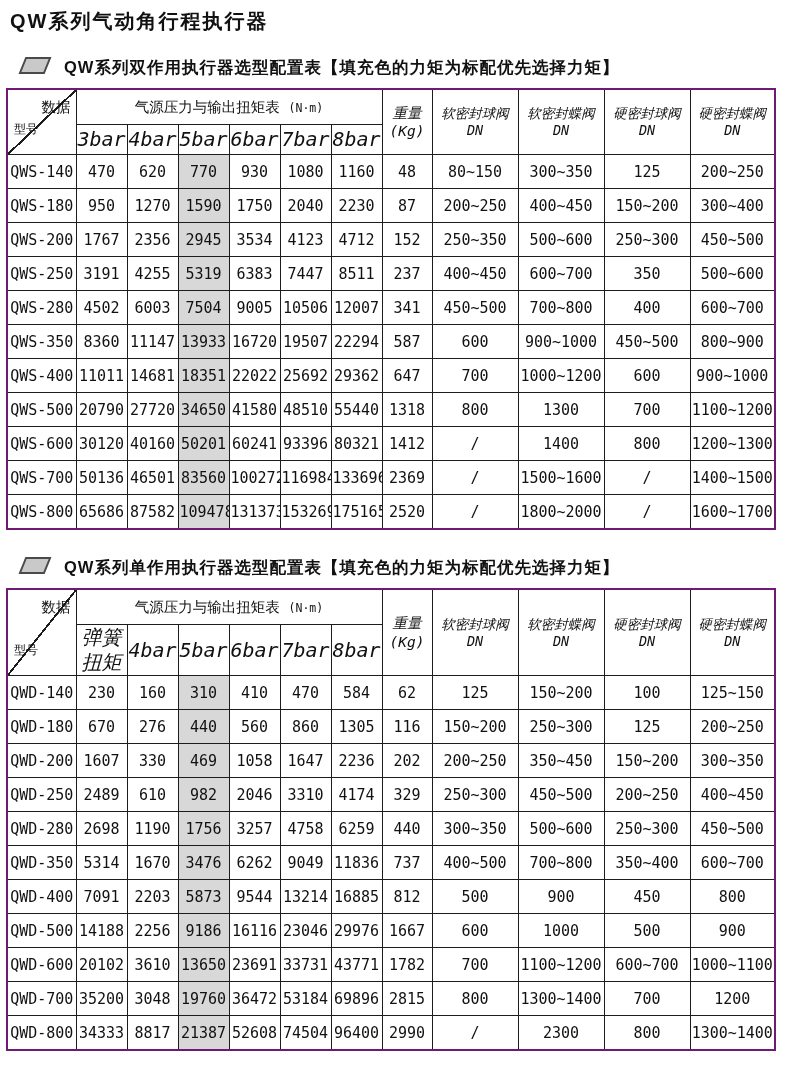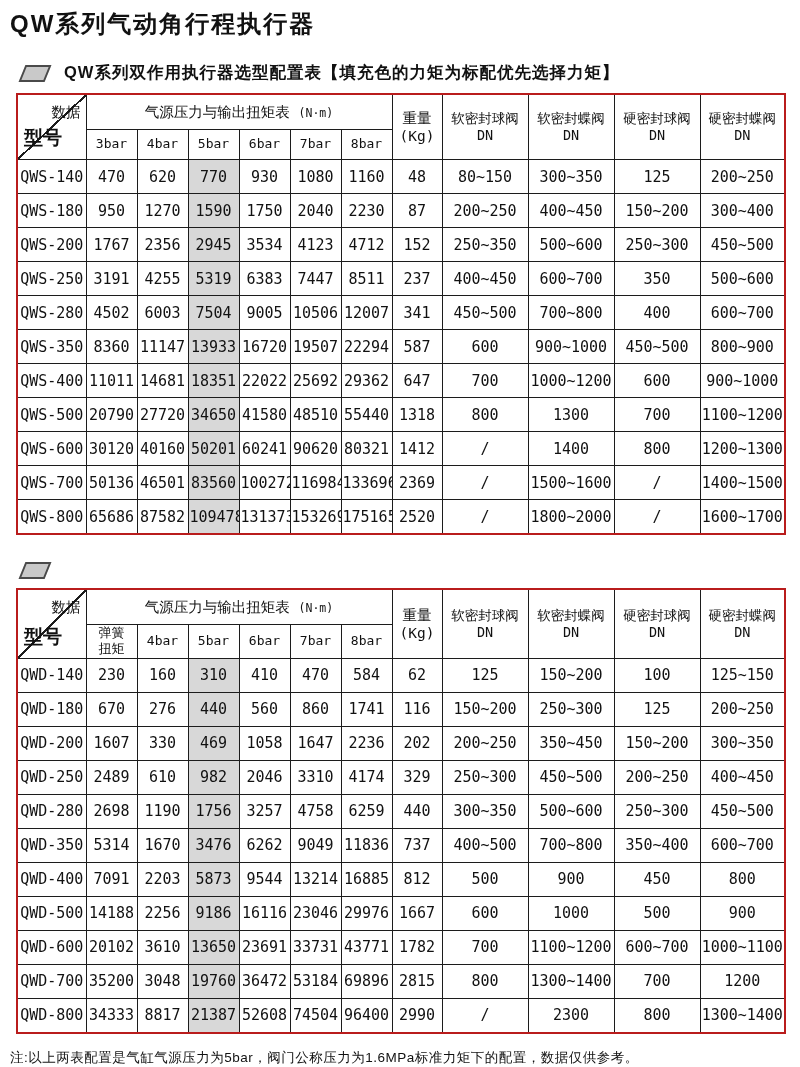--- a/index.html
+++ b/index.html
@@ -4,64 +4,64 @@
 <style>
   html,body{margin:0;padding:0;background:#ffffff;}
   body{
     width:800px;height:1067px;
     font-family:"Liberation Sans",sans-serif;
     color:#1a1a1a;
     overflow:hidden;
   }
   .page{width:800px;height:1067px;position:relative;}
   .page-title{
-    font-size:24px;font-weight:bold;letter-spacing:2px;
+    font-size:20px;font-weight:bold;letter-spacing:2px;
     margin:8px 0 0 10px;color:#111;
   }
   .section-head{
-    display:flex;align-items:center;gap:16px;
+    display:flex;align-items:flex-start;gap:16px;
     margin:22px 0 9px 16px;
   }
   .section-head.second{margin-top:27px;}
   .para-icon{
     width:22px;height:13px;background:#c9c9c9;
     border:2px solid #4a4a4a;transform:skewX(-22deg);
     margin-left:6px;flex:0 0 auto;
   }
   .section-title{font-size:16.5px;font-weight:bold;letter-spacing:1px;color:#111;}
 
   table.dtable{
     border-collapse:collapse;table-layout:fixed;
-    margin-left:16px;width:768px;
-    border:2px solid #b91c1c;
+    margin-left:6px;width:768px;
+    border:2px solid #701a75;
     font-family:"DejaVu Sans Mono","Liberation Sans",sans-serif;
   }
   .dtable th,.dtable td{
     border:1.5px solid #1c1c1c;
     text-align:center;vertical-align:middle;
     padding:0 1px;overflow:hidden;
     font-weight:normal;color:#111;
   }
   .dtable thead tr.r1 th{height:34px;font-size:14.5px;}
-  .dtable thead tr.r2 th{height:29px;font-size:13px;}
+  .dtable thead tr.r2 th{height:29px;font-size:20px;}
   .dtable tbody td{height:33px;font-size:15px;}
-  .pre{white-space:pre-line;line-height:1.25;}
+  .pre{white-space:pre-line;line-height:1.25;font-style:italic;}
   .valve-h{font-size:13.5px !important;}
   .group-h .unit{font-size:11.5px;}
   td.hl{background:var(--hl,#d8d8d8);}
 
   .corner{position:relative;padding:0;}
   .corner::after{
     content:"";position:absolute;inset:0;
     background:linear-gradient(to bottom right,
       transparent calc(50% - 1px),#1c1c1c calc(50% - 1px),
       #1c1c1c calc(50% + 1px),transparent calc(50% + 1px));
   }
   .corner .c-top{position:absolute;top:8px;right:5px;font-size:14.5px;z-index:1;}
-  .corner .c-bot{position:absolute;bottom:8px;left:6px;font-size:19px;z-index:1;font-weight:bold;}
+  .corner .c-bot{position:absolute;bottom:16px;left:6px;font-size:12px;z-index:1;}
 
   .footnote{
     margin:15px 0 0 10px;font-size:13.5px;color:#111;letter-spacing:0.5px;
   }
 </style>
 </head>
 <body>
 
 <div class="page">
 
@@ -229,21 +229,21 @@
           <td>1300</td>
           <td>700</td>
           <td>1100~1200</td>
         </tr>
         <tr>
           <td>QWS-600</td>
           <td>30120</td>
           <td>40160</td>
           <td class="hl">50201</td>
           <td>60241</td>
-          <td>90620</td>
+          <td>93396</td>
           <td>80321</td>
           <td>1412</td>
           <td>/</td>
           <td>1400</td>
           <td>800</td>
           <td>1200~1300</td>
         </tr>
         <tr>
           <td>QWS-700</td>
           <td>50136</td>
@@ -270,20 +270,21 @@
           <td>/</td>
           <td>1800~2000</td>
           <td>/</td>
           <td>1600~1700</td>
         </tr>
       </tbody>
   </table>
 
   <div class="section-head second">
     <span class="para-icon"></span>
+    <span class="section-title">QW系列单作用执行器选型配置表【填充色的力矩为标配优先选择力矩】</span>
   </div>
 
   <table class="dtable">
     <colgroup>
       <col style="width:69px">
         <col style="width:51px">
         <col style="width:51px">
       <col style="width:51px">
         <col style="width:51px">
         <col style="width:51px">
@@ -340,21 +341,21 @@
           <td>100</td>
           <td>125~150</td>
         </tr>
         <tr>
           <td>QWD-180</td>
           <td>670</td>
           <td>276</td>
           <td class="hl">440</td>
           <td>560</td>
           <td>860</td>
-          <td>1741</td>
+          <td>1305</td>
           <td>116</td>
           <td>150~200</td>
           <td>250~300</td>
           <td>125</td>
           <td>200~250</td>
         </tr>
         <tr>
           <td>QWD-200</td>
           <td>1607</td>
           <td>330</td>

